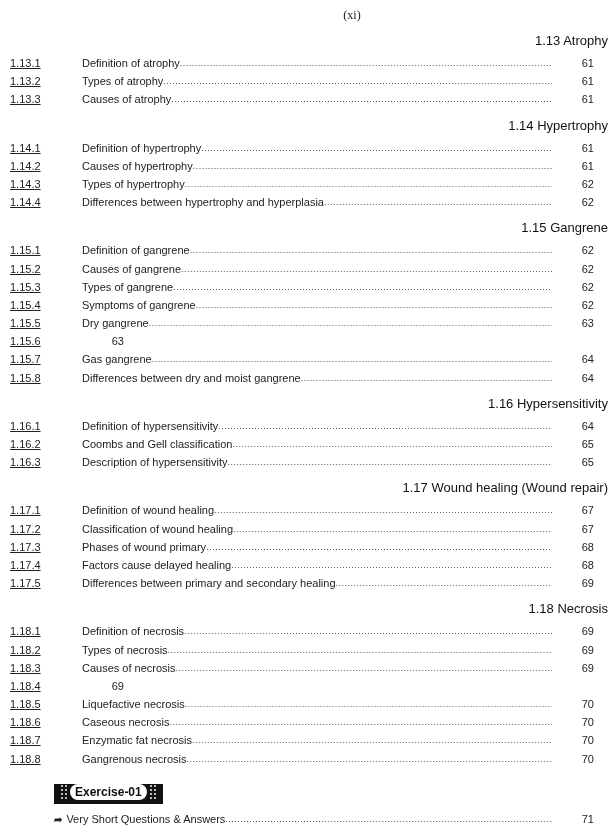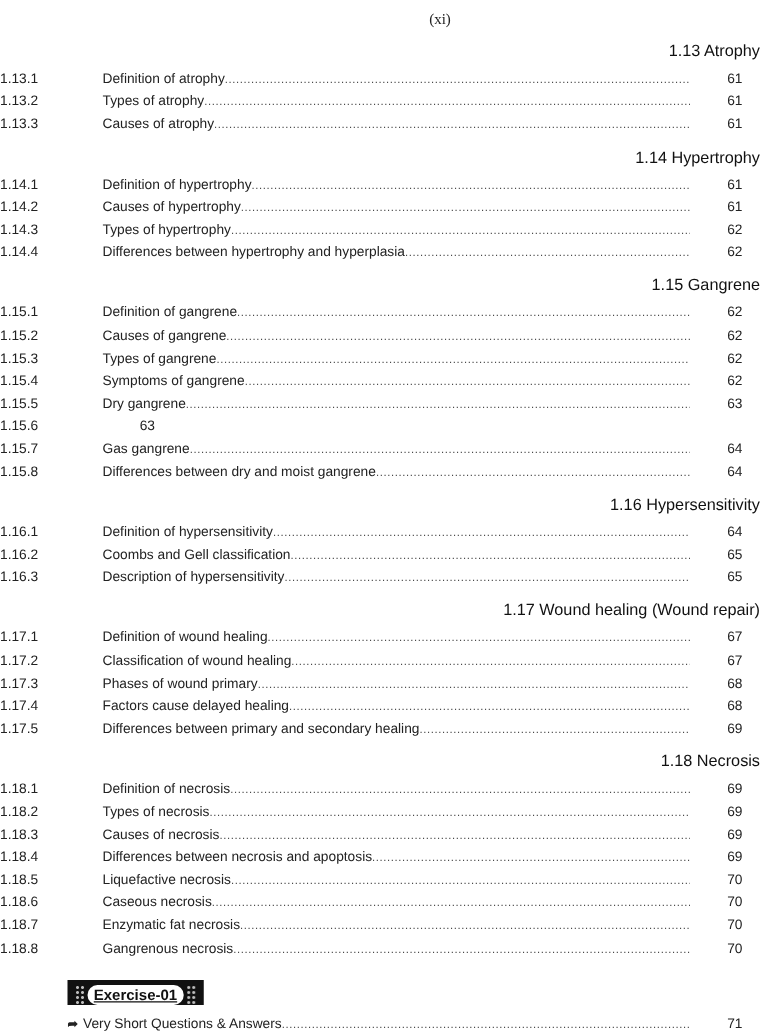--- a/index.html
+++ b/index.html
@@ -45,22 +45,24 @@
     .toc-row {
       display: flex;
       align-items: baseline;
       height: 18.2px;
       line-height: 18.2px;
       font-size: 11px;
       color: #222;
     }
     .toc-num {
       width: 82px;
+      padding-left: 10px;
       box-sizing: border-box;
       flex: 0 0 82px;
+      text-decoration: underline;
     }
     .toc-title-wrap {
       width: 470px;
       flex: 0 0 470px;
       display: flex;
       overflow: hidden;
       white-space: nowrap;
     }
     .toc-title { flex: 0 0 auto; }
     .toc-dots {
@@ -81,26 +83,25 @@
       padding-right: 2px;
       box-sizing: border-box;
     }
     .exercise-badge-wrap {
       padding-left: 54px;
       height: 22px;
       margin: 2px 0 4px 0;
     }
     .exercise-badge {
       display: inline-flex;
-      align-items: flex-end;
+      align-items: flex-start;
       background: #111;
       height: 20px;
       padding: 0 6px;
       position: relative;
-      text-decoration: underline;
     }
     .ornament {
       width: 8px;
       height: 16px;
       background-image: radial-gradient(circle, #bbb 1px, transparent 1.3px);
       background-size: 4px 4px;
     }
     .exercise-label {
       background: #fff;
       color: #111;
@@ -349,24 +350,20 @@
     <div class="toc-row">
       <span class="toc-num">1.18.3</span>
       <span class="toc-title-wrap">
           <span class="toc-title">Causes of necrosis </span>
           <span class="toc-dots"></span>
         </span>
       <span class="toc-page">69</span>
     </div>
     <div class="toc-row">
       <span class="toc-num">1.18.4</span>
-      <span class="toc-title-wrap">
-          <span class="toc-title">Differences between necrosis and apoptosis</span>
-          <span class="toc-dots"></span>
-        </span>
       <span class="toc-page">69</span>
     </div>
     <div class="toc-row">
       <span class="toc-num">1.18.5</span>
       <span class="toc-title-wrap">
           <span class="toc-title">Liquefactive necrosis</span>
           <span class="toc-dots"></span>
         </span>
       <span class="toc-page">70</span>
     </div>

